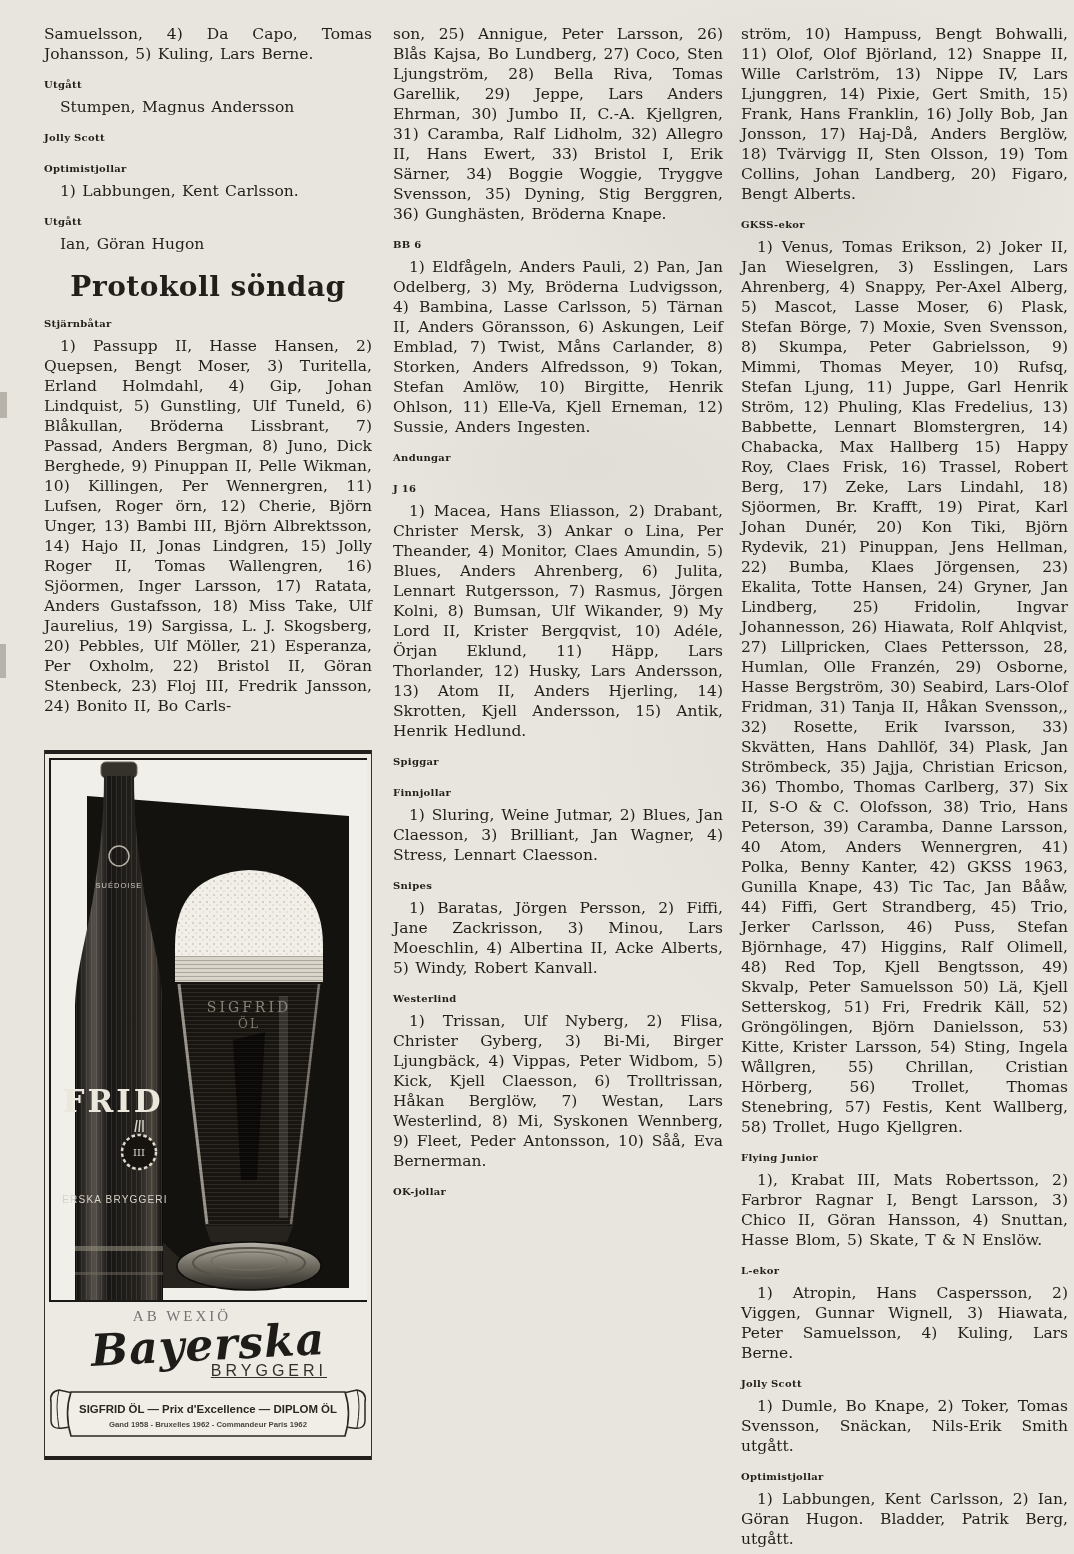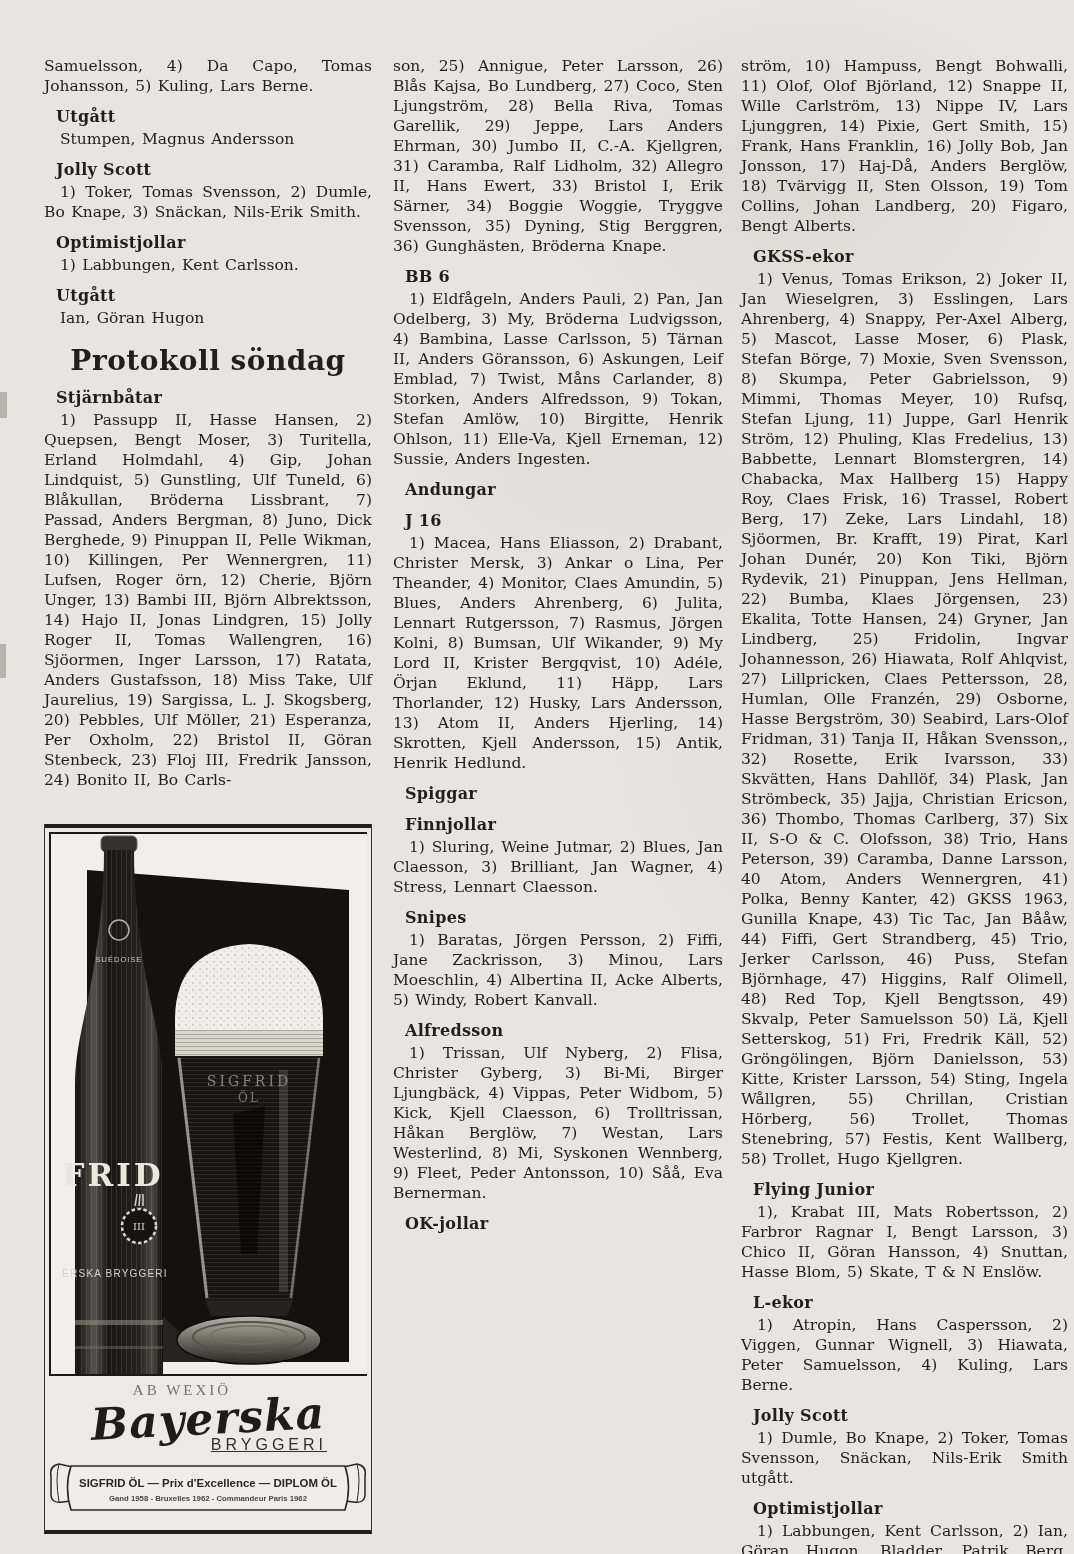--- a/index.html
+++ b/index.html
@@ -24,24 +24,24 @@
   .col-left{left:44px;width:328px;}
   .col-middle{left:393px;width:330px;}
   .col-right{left:741px;width:327px;}
   p.body-text{
     margin:0;
     font-size:15.5px;line-height:20px;
     text-align:justify;
     word-spacing:1.5px;
     text-indent:16px;
   }
-  p.body-text.continuation{text-indent:0;margin-top:32px;}
+  p.body-text.continuation{text-indent:0;}
   .section-heading{
-    font-size:16px;line-height:20px;font-weight:bold;
-    margin:11px 0 2px 12px;
+    font-size:10px;line-height:20px;font-weight:bold;
+    margin:11px 0 2px 0;
     letter-spacing:.3px;
   }
   .col-title{
     font-size:28px;font-weight:bold;
     text-align:center;
     margin:16px 0 4px 0;
     letter-spacing:.5px;
   }
   
   .ad{
@@ -92,21 +92,20 @@
 
   <div class="edge-artifact" style="left:0;top:392px;width:7px;height:26px;"></div>
   <div class="edge-artifact" style="left:0;top:644px;width:6px;height:34px;"></div>
 
   <div class="col col-left">
     <div>
         <p class="body-text continuation">Samuelsson, 4) Da Capo, Tomas Johansson, 5) Kuling, Lars Berne.</p>
         <div class="section-heading">Utgått</div>
         <p class="body-text">Stumpen, Magnus Andersson</p>
         <div class="section-heading">Jolly Scott</div>
-        <p class="body-text">1) Toker, Tomas Svensson, 2) Dumle, Bo Knape, 3) Snäckan, Nils-Erik Smith.</p>
         <div class="section-heading">Optimistjollar</div>
         <p class="body-text">1) Labbungen, Kent Carlsson.</p>
         <div class="section-heading">Utgått</div>
         <p class="body-text">Ian, Göran Hugon</p>
         <div class="col-title">Protokoll söndag</div>
         <div class="section-heading">Stjärnbåtar</div>
         <p class="body-text">1) Passupp II, Hasse Hansen, 2) Quepsen, Bengt Moser, 3) Turitella, Erland Holmdahl, 4) Gip, Johan Lindquist, 5) Gunstling, Ulf Tuneld, 6) Blåkullan, Bröderna Lissbrant, 7) Passad, Anders Bergman, 8) Juno, Dick Berghede, 9) Pinuppan II, Pelle Wikman, 10) Killingen, Per Wennergren, 11) Lufsen, Roger örn, 12) Cherie, Björn Unger, 13) Bambi III, Björn Albrektsson, 14) Hajo II, Jonas Lindgren, 15) Jolly Roger II, Tomas Wallengren, 16) Sjöormen, Inger Larsson, 17) Ratata, Anders Gustafsson, 18) Miss Take, Ulf Jaurelius, 19) Sargissa, L. J. Skogsberg, 20) Pebbles, Ulf Möller, 21) Esperanza, Per Oxholm, 22) Bristol II, Göran Stenbeck, 23) Floj III, Fredrik Jansson, 24) Bonito II, Bo Carls-</p>
       </div>
 
     <div class="ad">
@@ -207,21 +206,21 @@
         <div class="section-heading">BB 6</div>
         <p class="body-text">1) Eldfågeln, Anders Pauli, 2) Pan, Jan Odelberg, 3) My, Bröderna Ludvigsson, 4) Bambina, Lasse Carlsson, 5) Tärnan II, Anders Göransson, 6) Askungen, Leif Emblad, 7) Twist, Måns Carlander, 8) Storken, Anders Alfredsson, 9) Tokan, Stefan Amlöw, 10) Birgitte, Henrik Ohlson, 11) Elle-Va, Kjell Erneman, 12) Sussie, Anders Ingesten.</p>
         <div class="section-heading">Andungar</div>
         <div class="section-heading">J 16</div>
         <p class="body-text">1) Macea, Hans Eliasson, 2) Drabant, Christer Mersk, 3) Ankar o Lina, Per Theander, 4) Monitor, Claes Amundin, 5) Blues, Anders Ahrenberg, 6) Julita, Lennart Rutgersson, 7) Rasmus, Jörgen Kolni, 8) Bumsan, Ulf Wikander, 9) My Lord II, Krister Bergqvist, 10) Adéle, Örjan Eklund, 11) Häpp, Lars Thorlander, 12) Husky, Lars Andersson, 13) Atom II, Anders Hjerling, 14) Skrotten, Kjell Andersson, 15) Antik, Henrik Hedlund.</p>
         <div class="section-heading">Spiggar</div>
         <div class="section-heading">Finnjollar</div>
         <p class="body-text">1) Sluring, Weine Jutmar, 2) Blues, Jan Claesson, 3) Brilliant, Jan Wagner, 4) Stress, Lennart Claesson.</p>
         <div class="section-heading">Snipes</div>
         <p class="body-text">1) Baratas, Jörgen Persson, 2) Fiffi, Jane Zackrisson, 3) Minou, Lars Moeschlin, 4) Albertina II, Acke Alberts, 5) Windy, Robert Kanvall.</p>
-        <div class="section-heading">Alfredsson</div>
+        <div class="section-heading">Westerlind</div>
         <p class="body-text">1) Trissan, Ulf Nyberg, 2) Flisa, Christer Gyberg, 3) Bi-Mi, Birger Ljungbäck, 4) Vippas, Peter Widbom, 5) Kick, Kjell Claesson, 6) Trolltrissan, Håkan Berglöw, 7) Westan, Lars Westerlind, 8) Mi, Syskonen Wennberg, 9) Fleet, Peder Antonsson, 10) Såå, Eva Bernerman.</p>
         <div class="section-heading">OK-jollar</div>
       </div>
   </div>
 
   <div class="col col-right">
     <div>
         <p class="body-text continuation">ström, 10) Hampuss, Bengt Bohwalli, 11) Olof, Olof Björland, 12) Snappe II, Wille Carlström, 13) Nippe IV, Lars Ljunggren, 14) Pixie, Gert Smith, 15) Frank, Hans Franklin, 16) Jolly Bob, Jan Jonsson, 17) Haj-Då, Anders Berglöw, 18) Tvärvigg II, Sten Olsson, 19) Tom Collins, Johan Landberg, 20) Figaro, Bengt Alberts.</p>
         <div class="section-heading">GKSS-ekor</div>
         <p class="body-text">1) Venus, Tomas Erikson, 2) Joker II, Jan Wieselgren, 3) Esslingen, Lars Ahrenberg, 4) Snappy, Per-Axel Alberg, 5) Mascot, Lasse Moser, 6) Plask, Stefan Börge, 7) Moxie, Sven Svensson, 8) Skumpa, Peter Gabrielsson, 9) Mimmi, Thomas Meyer, 10) Rufsq, Stefan Ljung, 11) Juppe, Garl Henrik Ström, 12) Phuling, Klas Fredelius, 13) Babbette, Lennart Blomstergren, 14) Chabacka, Max Hallberg 15) Happy Roy, Claes Frisk, 16) Trassel, Robert Berg, 17) Zeke, Lars Lindahl, 18) Sjöormen, Br. Krafft, 19) Pirat, Karl Johan Dunér, 20) Kon Tiki, Björn Rydevik, 21) Pinuppan, Jens Hellman, 22) Bumba, Klaes Jörgensen, 23) Ekalita, Totte Hansen, 24) Gryner, Jan Lindberg, 25) Fridolin, Ingvar Johannesson, 26) Hiawata, Rolf Ahlqvist, 27) Lillpricken, Claes Pettersson, 28, Humlan, Olle Franzén, 29) Osborne, Hasse Bergström, 30) Seabird, Lars-Olof Fridman, 31) Tanja II, Håkan Svensson,, 32) Rosette, Erik Ivarsson, 33) Skvätten, Hans Dahllöf, 34) Plask, Jan Strömbeck, 35) Jajja, Christian Ericson, 36) Thombo, Thomas Carlberg, 37) Six II, S-O &amp; C. Olofsson, 38) Trio, Hans Peterson, 39) Caramba, Danne Larsson, 40 Atom, Anders Wennergren, 41) Polka, Benny Kanter, 42) GKSS 1963, Gunilla Knape, 43) Tic Tac, Jan Bååw, 44) Fiffi, Gert Strandberg, 45) Trio, Jerker Carlsson, 46) Puss, Stefan Björnhage, 47) Higgins, Ralf Olimell, 48) Red Top, Kjell Bengtsson, 49) Skvalp, Peter Samuelsson 50) Lä, Kjell Setterskog, 51) Fri, Fredrik Käll, 52) Gröngölingen, Björn Danielsson, 53) Kitte, Krister Larsson, 54) Sting, Ingela Wållgren, 55) Chrillan, Cristian Hörberg, 56) Trollet, Thomas Stenebring, 57) Festis, Kent Wallberg, 58) Trollet, Hugo Kjellgren.</p>

